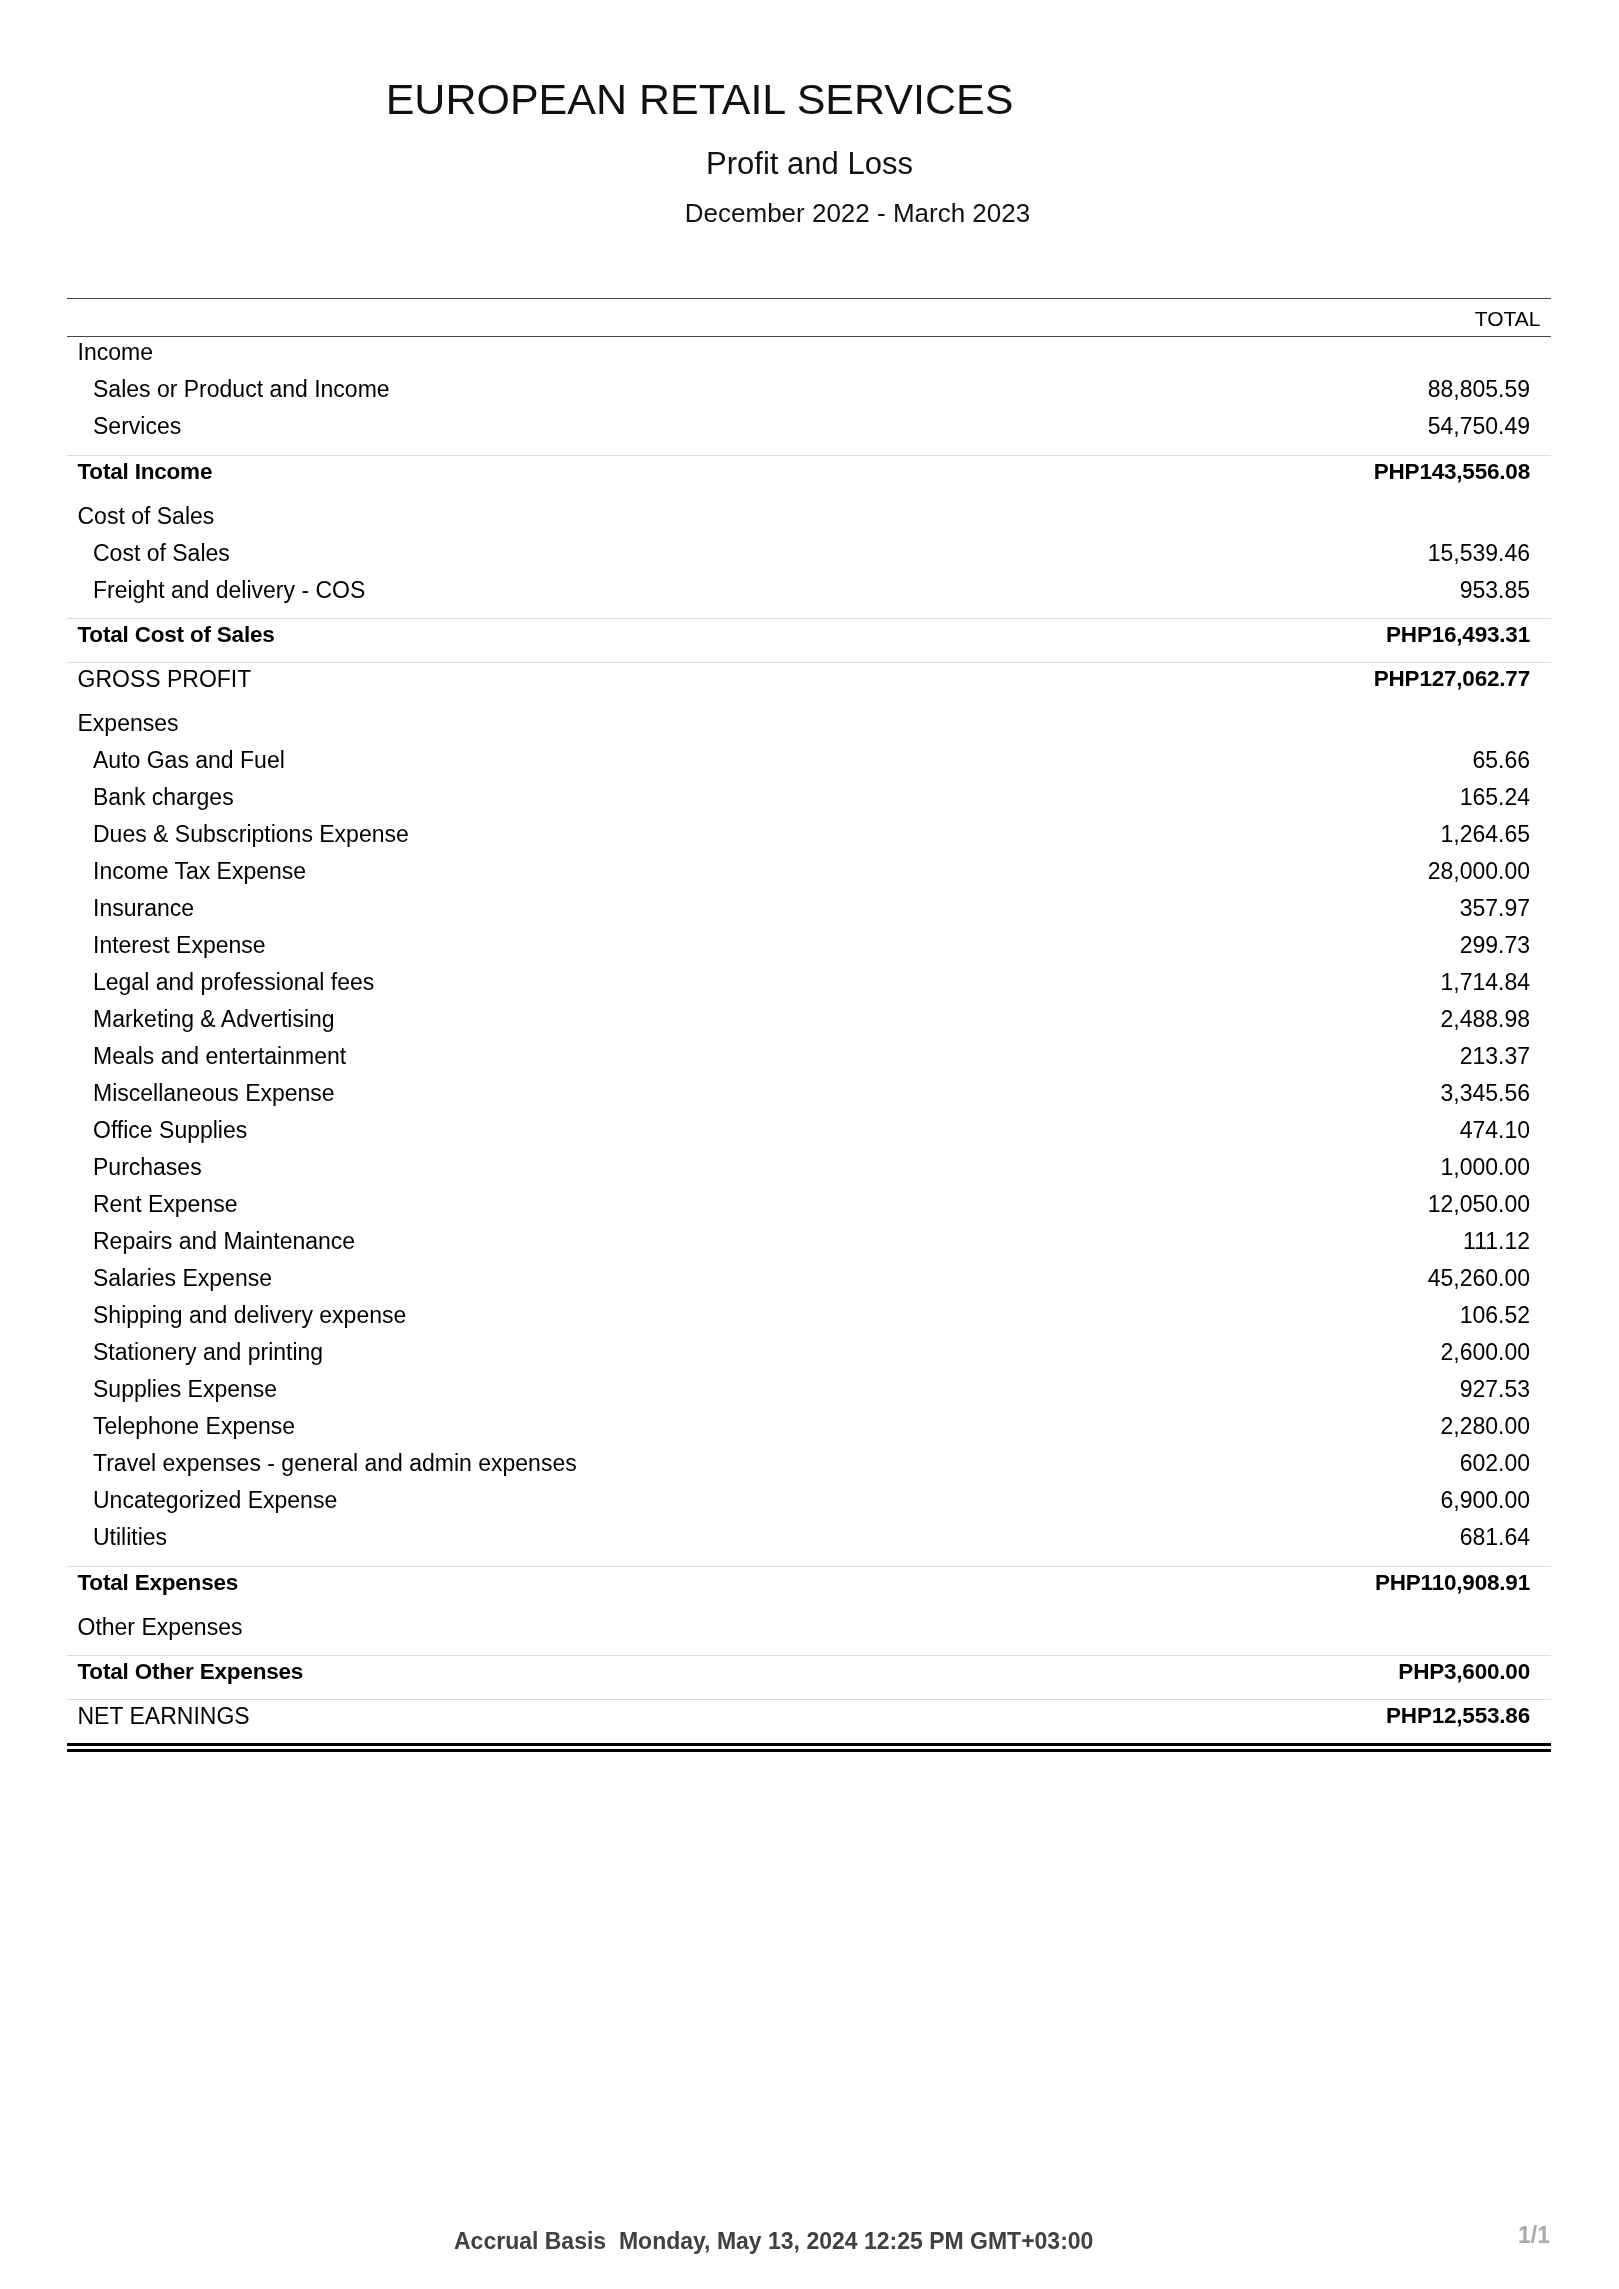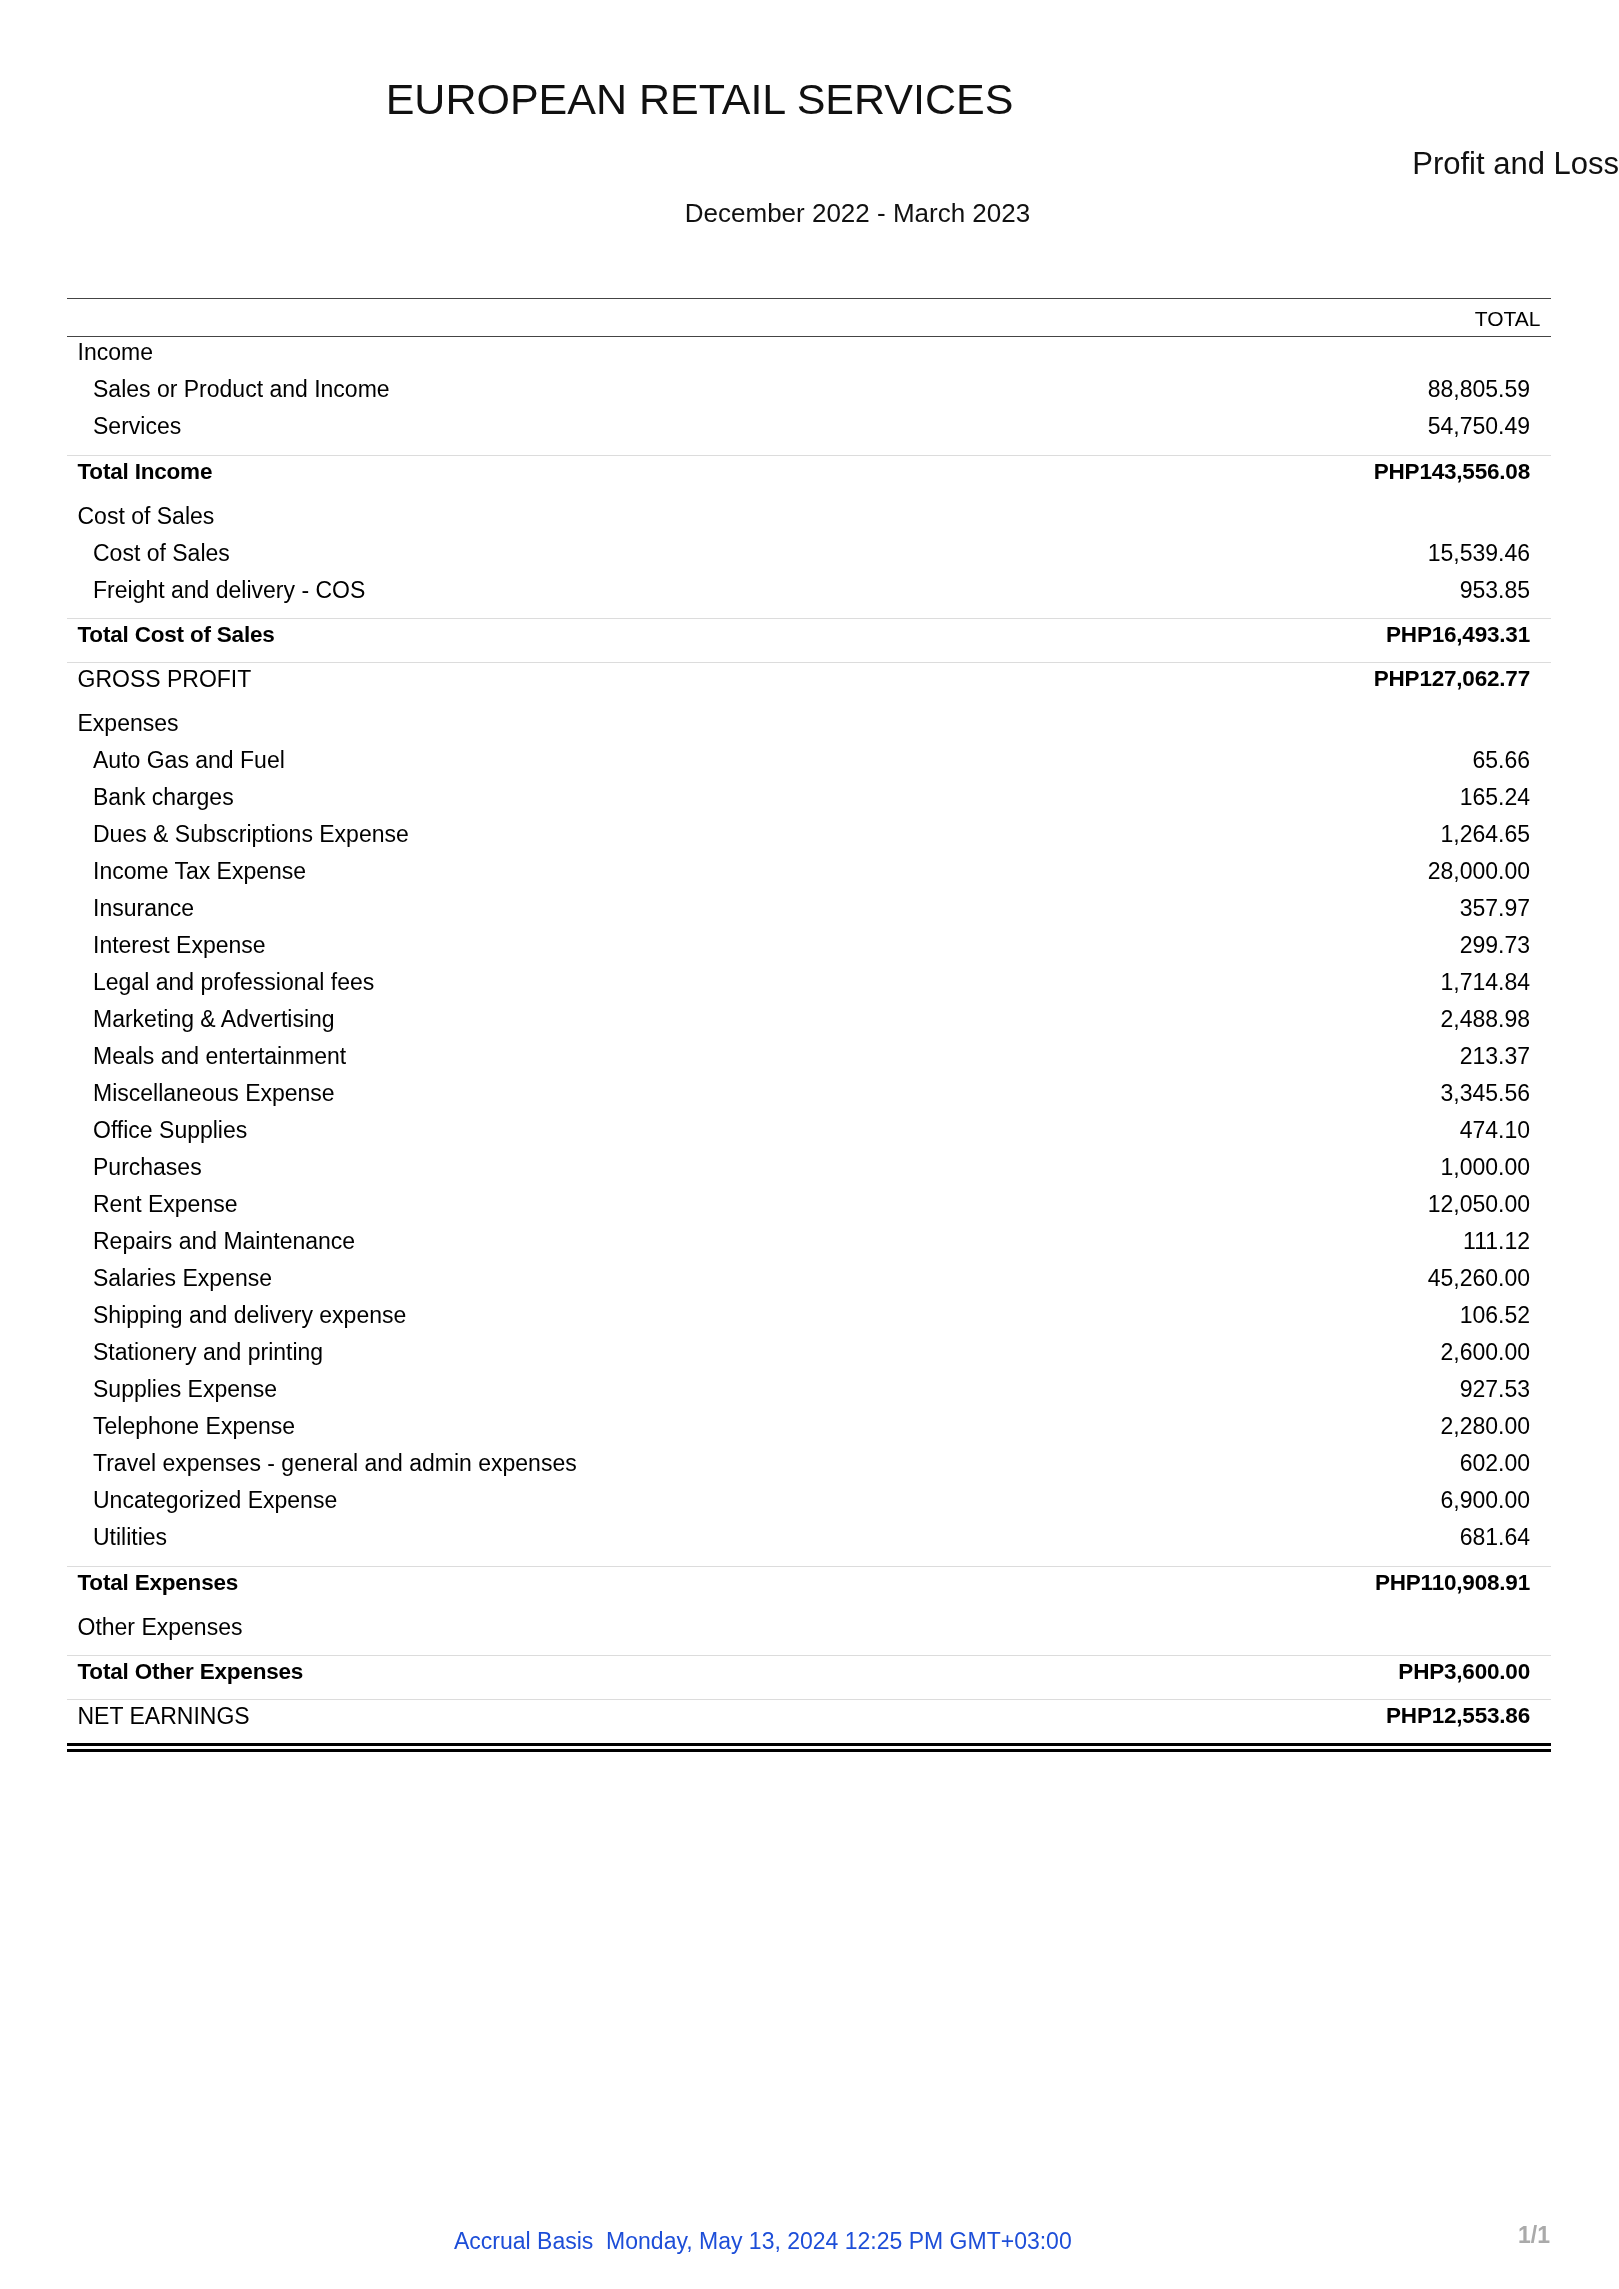--- a/index.html
+++ b/index.html
@@ -5,21 +5,21 @@
   html, body { margin: 0; padding: 0; background: #ffffff; }
   body {
     width: 1619px; height: 2289px; position: relative; overflow: hidden;
     font-family: "Liberation Sans", sans-serif; color: #000;
   }
   .title {
     position: absolute; left: 0; width: 1399px; top: 73px; text-align: center;
     font-size: 43px; line-height: 52px; color: #111;
   }
   .subtitle {
-    position: absolute; left: 0; width: 1619px; top: 145px; text-align: right;
+    position: absolute; left: 0; width: 1619px; top: 145px; text-align: center;
     font-size: 31px; line-height: 38px; color: #111;
   }
   .period {
     position: absolute; left: 0; width: 1619px; top: 197px; text-align: center;
     font-size: 26px; line-height: 32.5px; color: #111; margin-left: 48px;
   }
   .report {
     position: absolute; left: 67px; width: 1484px; top: 298px;
   }
   .col-head {
@@ -37,22 +37,22 @@
   .row .amount { position: absolute; right: 21px; white-space: nowrap; }
   .row.group-first { margin-top: -2.9px; }
   .row.total {
     border-top: 1px solid #dcdcdc; height: 42px; line-height: 32.5px; margin-top: 9.6px;
   }
   .row.total .label, .row.total .amount { font-weight: bold; font-size: 22.5px; letter-spacing: -0.2px; }
   .row.summary { border-top: 1px solid #dcdcdc; height: 42px; line-height: 32.5px; margin-top: 1px; }
   .row.summary .amount { font-weight: bold; font-size: 22.5px; letter-spacing: -0.2px; }
   .rule-a { position: absolute; left: 0; right: 0; height: 2.9px; background: #000; }
   .footer {
-    position: absolute; left: 454px; top: 2228px; font-size: 23px; font-weight: normal;
-    color: #1d4ed8; white-space: pre;
+    position: absolute; left: 454px; top: 2228px; font-size: 23px; font-weight: bold;
+    color: #404040; white-space: pre;
   }
   .page-num {
     position: absolute; left: 1518px; top: 2222px; font-size: 23px; font-weight: bold;
     color: #aaaaaa;
   }
 </style>
 </head>
 <body>
 
 <div class="title">EUROPEAN RETAIL SERVICES</div>

